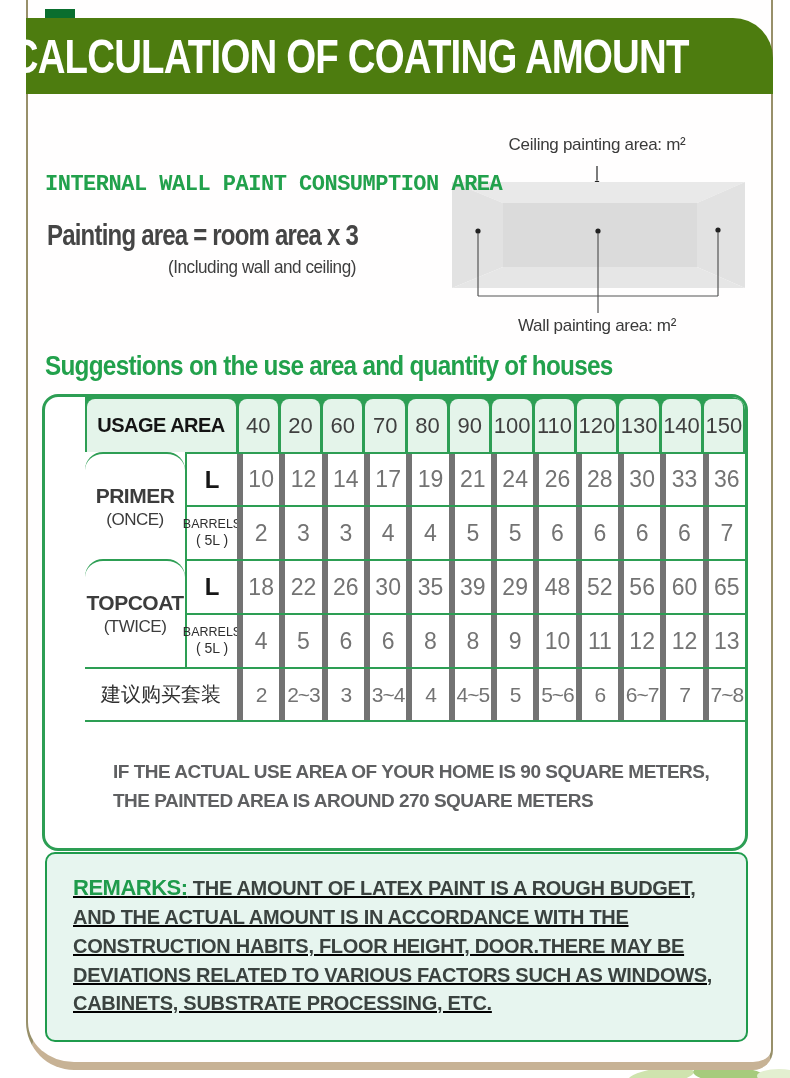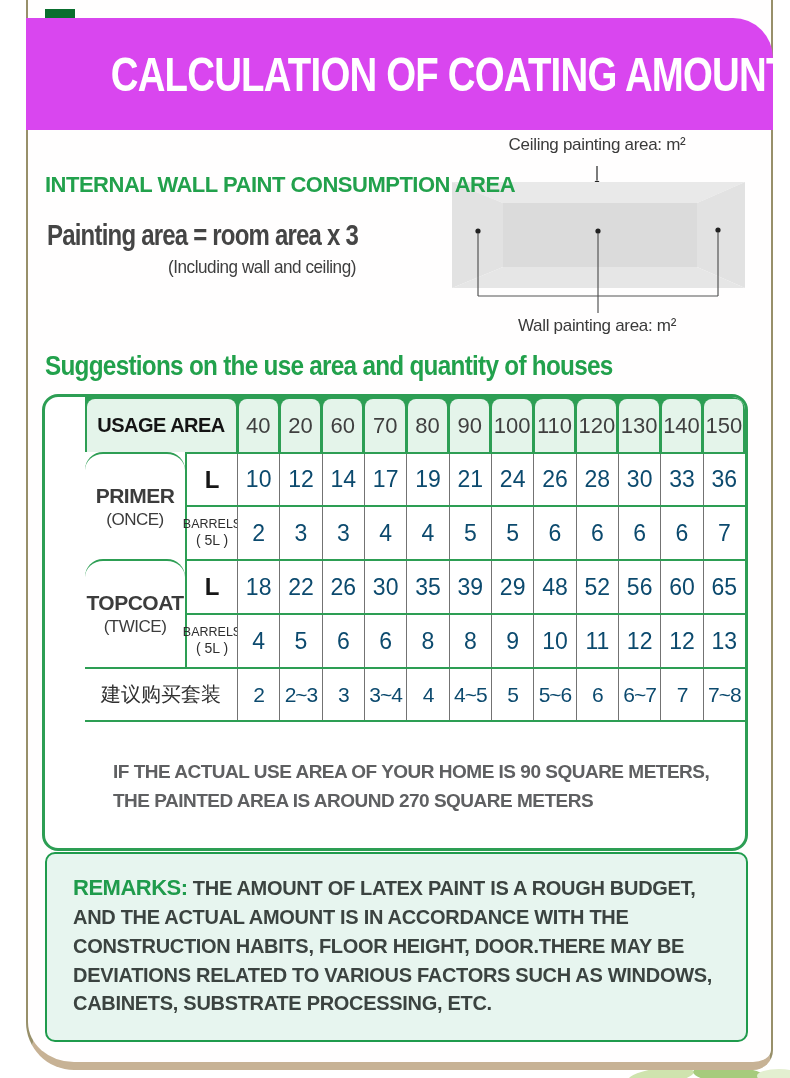--- a/index.html
+++ b/index.html
@@ -10,27 +10,27 @@
   .page{position:absolute;left:26px;top:0;width:747px;height:1070px;background:#fffefe;
         box-sizing:border-box;border-left:2px solid #98906a;border-right:2px solid #98906a;
         border-bottom:8px solid #c7b295;border-radius:0 0 20px 48px;z-index:1;}
   .leaf{position:absolute;border-radius:50%;z-index:0;}
   .leaf1{left:628px;top:1068px;width:66px;height:16px;background:#cfe3ae;transform:rotate(-7deg);}
   .leaf2{left:693px;top:1066px;width:74px;height:18px;background:#a6cb7c;transform:rotate(5deg);}
   .leaf3{left:757px;top:1069px;width:44px;height:14px;background:#e3efd0;}
 
   .green-tab{position:absolute;left:45px;top:9px;width:30px;height:14px;background:#0a6e2e;z-index:2;}
 
-  .banner{position:absolute;left:26px;top:18px;width:747px;height:112px;background:#d946ef;
-          border-radius:0 40px 0 0;z-index:3;display:flex;align-items:center;justify-content:flex-start;}
+  .banner{position:absolute;left:26px;top:18px;width:747px;height:76px;background:#4d7c0f;
+          border-radius:0 40px 0 0;z-index:3;display:flex;align-items:center;justify-content:flex-end;}
   .banner-title{color:#ffffff;font-weight:bold;font-size:48px;letter-spacing:-1px;
                 transform:scaleX(0.8);white-space:nowrap;}
 
   .sec-title{position:absolute;left:45px;top:172px;font-size:22px;font-weight:bold;color:#22a14c;
-             letter-spacing:-0.5px;z-index:4;white-space:nowrap;}
+             letter-spacing:-0.5px;z-index:4;white-space:nowrap;font-family:Liberation Mono, monospace;}
   .formula{position:absolute;left:47px;top:218px;font-size:30px;font-weight:bold;color:#454545;
            letter-spacing:-1px;transform:scaleX(0.8);transform-origin:left;white-space:nowrap;z-index:4;}
   .formula-note{position:absolute;left:168px;top:256px;font-size:19px;color:#3e3e3e;letter-spacing:-0.5px;
                 transform:scaleX(0.9);transform-origin:left;white-space:nowrap;z-index:4;}
 
   .diagram-label{position:absolute;left:447px;width:300px;text-align:center;font-size:17px;
                  color:#3a3a3a;letter-spacing:-0.3px;z-index:4;white-space:nowrap;}
   .ceiling-label{top:135px;}
   .wall-label{top:316px;}
   .room-svg{position:absolute;left:450px;top:162px;z-index:3;}
@@ -52,30 +52,30 @@
   .bcell{border-top:2px solid #2d9e54;display:flex;flex-direction:column;align-items:center;
          justify-content:center;background:#fff;}
   .colsep{border-left:2px solid #2d9e54;}
   .rowlabel{grid-column:1;font-weight:bold;color:#3c3c3c;font-size:21px;letter-spacing:-0.5px;}
   .rowlabel .sub{font-weight:normal;font-size:17px;margin-top:2px;letter-spacing:-0.5px;}
   .span2{grid-row:span 2;border-radius:18px;}
   .unit-l{font-size:24px;font-weight:bold;color:#161616;}
   .unit-b{font-size:12.5px;color:#2e2e2e;line-height:1.2;text-align:center;}
   .unit-b .b2{font-size:14px;}
   .vals{display:grid;grid-template-columns:repeat(12,1fr);border-top:2px solid #2d9e54;}
-  .vals .cell{border-left:1px solid #737373;display:flex;align-items:center;justify-content:center;
-              font-size:23px;color:#0c4a6e;background:#fff;}
+  .vals .cell{border-left:6px solid #737373;display:flex;align-items:center;justify-content:center;
+              font-size:23px;color:#737373;background:#fff;}
   .vals.small .cell{font-size:21px;letter-spacing:-1px;}
   .suggest-label{grid-column:1/3;font-size:20px;color:#2f2f2f;}
   .tbl-note{border-top:2px solid #2d9e54;padding:36px 28px 0;font-size:19px;font-weight:bold;
             color:#5f6062;letter-spacing:-0.5px;line-height:1.5;}
 
   
   .remarks{position:absolute;left:45px;top:852px;width:703px;height:190px;box-sizing:border-box;
-           background:#e7f5ef;border:2px solid #1f9b4c;border-radius:10px;padding:18px 26px 0;z-index:4;}
+           background:#e7f5ef;border:2px solid #1f9b4c;border-radius:10px;padding:18px 26px 0;z-index:4;text-decoration:underline;}
   .remarks-text{font-size:20px;font-weight:bold;color:#3b4340;letter-spacing:-0.3px;line-height:1.43;}
   .remarks-label{color:#1f9b4c;font-size:22px;letter-spacing:-0.5px;}
 </style>
 </head>
 <body>
 
 <div class="canvas">
 
   <div class="leaf leaf1"></div>
   <div class="leaf leaf2"></div>

